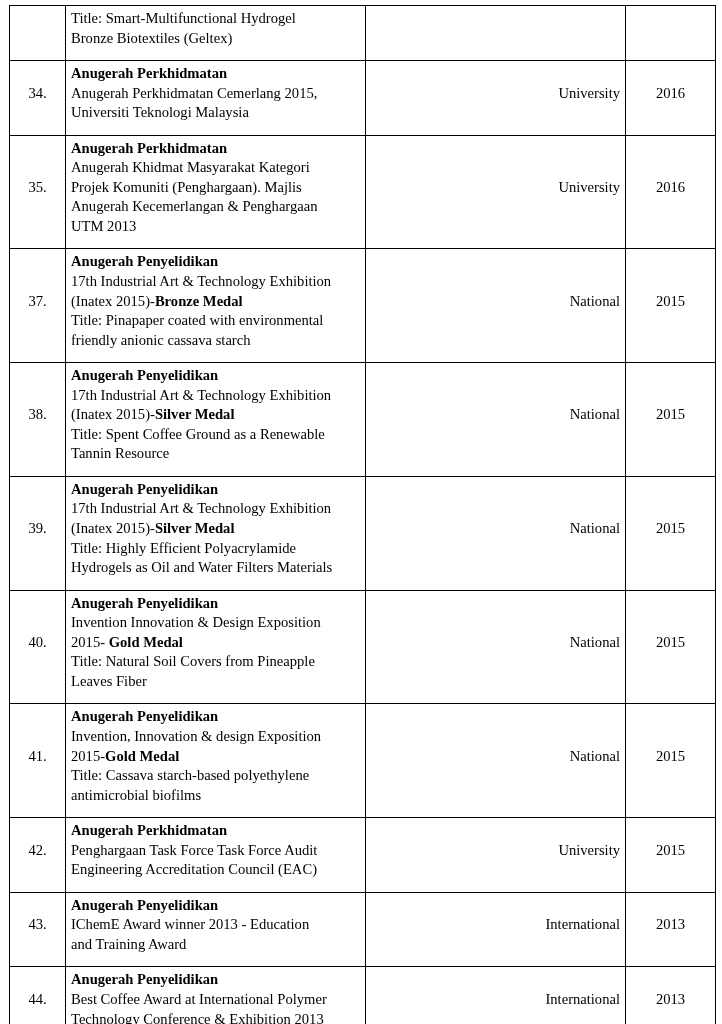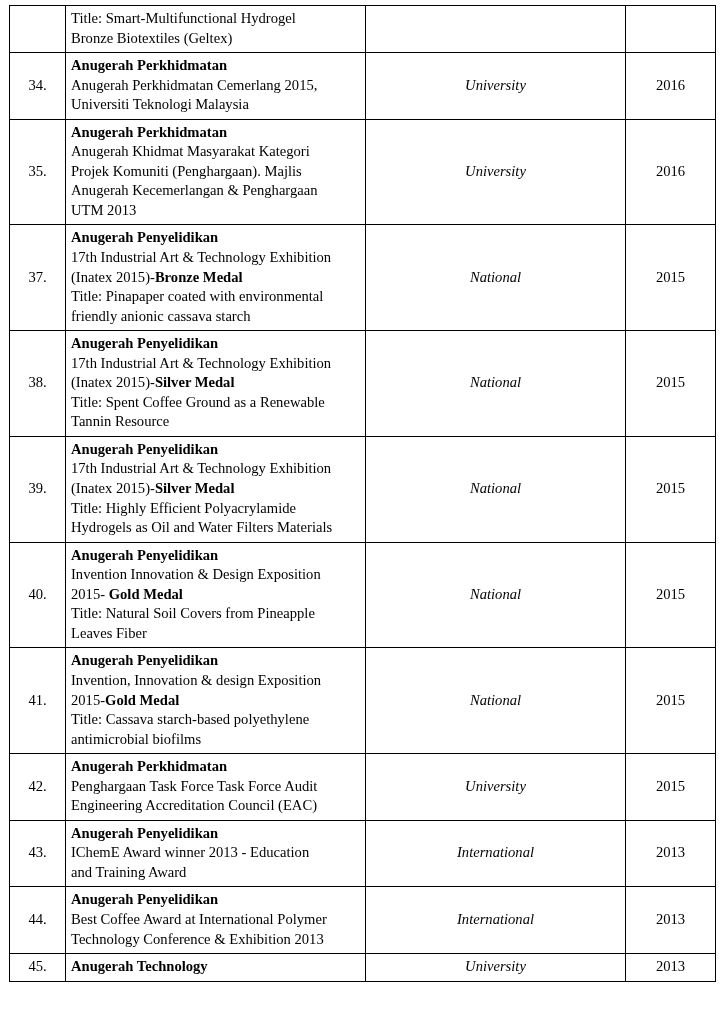--- a/index.html
+++ b/index.html
@@ -25,41 +25,40 @@
     width: 706px;
     margin-left: 9px;
     margin-top: 5px;
     table-layout: fixed;
   }
   table.awards td {
     border: 1px solid #000000;
     vertical-align: middle;
     font-size: 14.6px;
     line-height: 1.34;
-    padding: 3px 5px 4px 5px;
+    padding: 3px 5px 12px 5px;
   }
   col.c-no    { width: 56px; }
   col.c-desc  { width: 300px; }
   col.c-level { width: 260px; }
   col.c-year  { width: 90px; }
 
   td.no {
     text-align: center;
     vertical-align: middle;
   }
   td.desc {
     text-align: left;
     vertical-align: top;
     padding-left: 6px;
     padding-right: 2px;
   }
   td.level {
-    text-align: center;
-    vertical-align: middle;
-    font-style: italic;
+    text-align: right;
+    vertical-align: middle;
   }
   td.year {
     text-align: center;
     vertical-align: middle;
   }
   .b { font-weight: bold; }
   .line { display: block; }
 </style>
 </head>
 <body>

